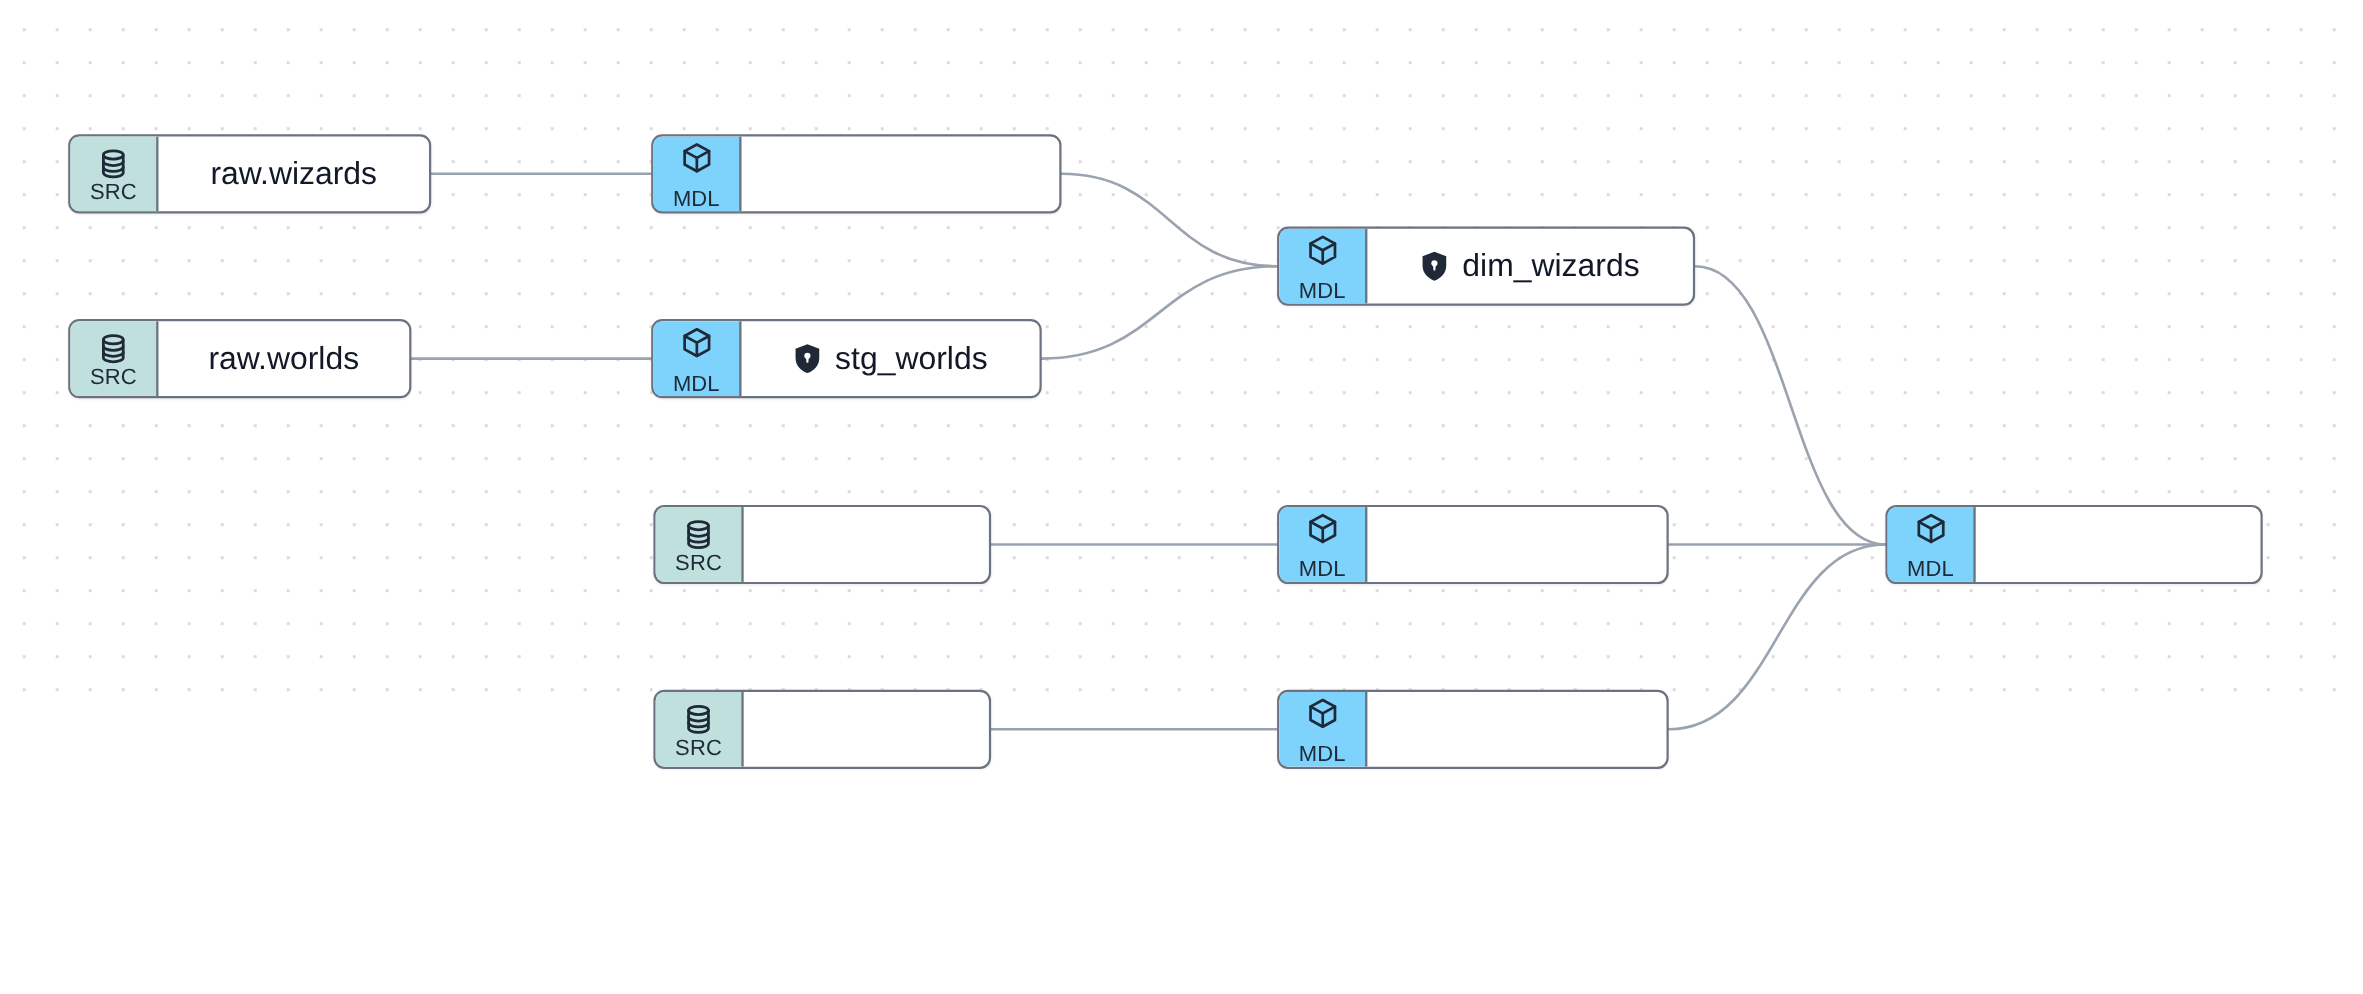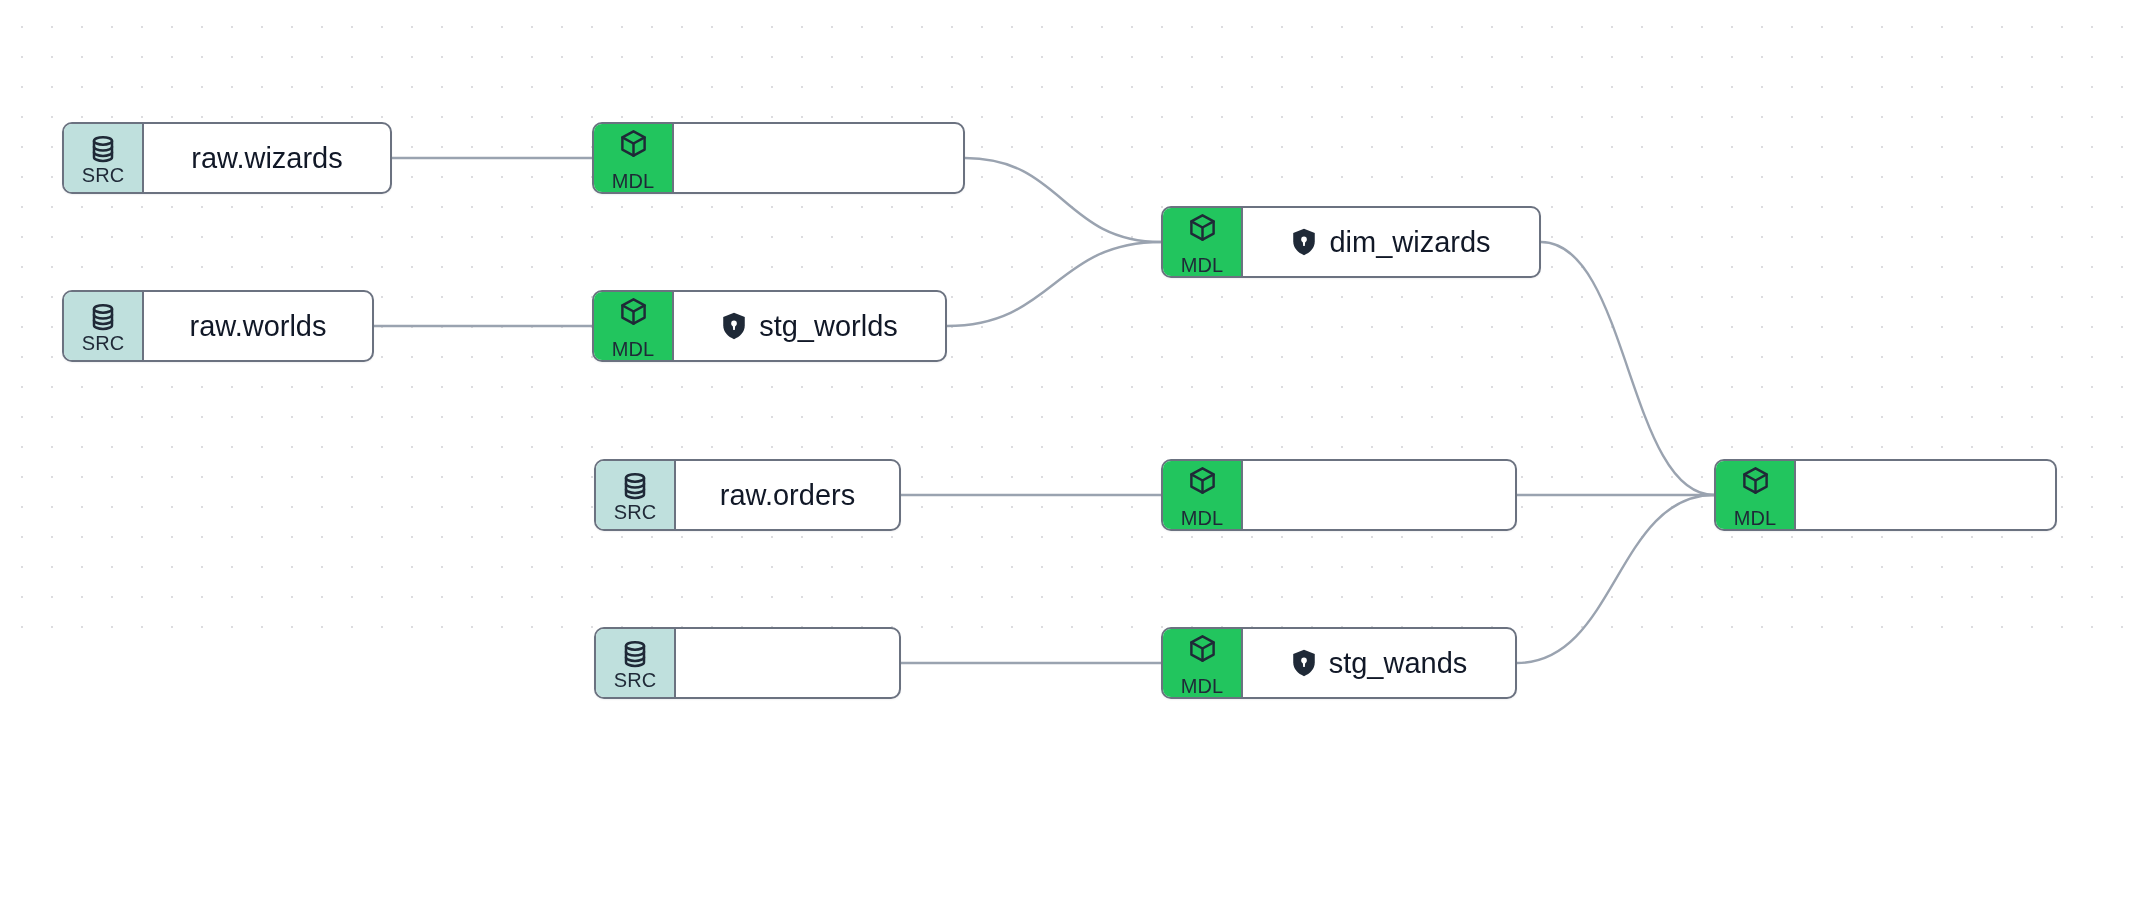--- a/index.html
+++ b/index.html
@@ -45,21 +45,21 @@
     width: 80px;
     display: flex;
     flex-direction: column;
     align-items: center;
     justify-content: center;
     gap: 1px;
     border-right: 2px solid #6b7280;
     padding-top: 3px;
   }
   .node.src .node-badge { background: #bfe0dd; }
-  .node.mdl .node-badge { background: #22c55e; gap: 12px; }
+  .node.mdl .node-badge { background: #7dd3fc; gap: 12px; }
 
   .badge-icon { display: block; line-height: 0; }
   .badge-text {
     font-size: 20px;
     line-height: 1;
     color: #1f2937;
     letter-spacing: 0.1px;
     font-family: "Liberation Sans", sans-serif;
   }
 
@@ -132,23 +132,20 @@
     <div class="node src" style="left: 594px; top: 459px; width: 307px; height: 72px;">
       <div class="node-badge">
         <span class="badge-icon"><svg width="30" height="30" viewBox="0 0 24 24" fill="none" stroke="#1f2937" stroke-width="2" stroke-linecap="round" stroke-linejoin="round">
             <ellipse cx="12" cy="5.5" rx="7.2" ry="3"></ellipse>
             <path d="M4.8 5.5 v13 a7.2 3 0 0 0 14.4 0 v-13"></path>
             <path d="M4.8 10.2 a7.2 3 0 0 0 14.4 0"></path>
             <path d="M4.8 14.5 a7.2 3 0 0 0 14.4 0"></path>
           </svg></span>
         <span class="badge-text">SRC</span>
       </div>
-      <div class="node-body">
-        <span class="node-label">raw.orders</span>
-      </div>
     </div>
     <div class="node src" style="left: 594px; top: 627px; width: 307px; height: 72px;">
       <div class="node-badge">
         <span class="badge-icon"><svg width="30" height="30" viewBox="0 0 24 24" fill="none" stroke="#1f2937" stroke-width="2" stroke-linecap="round" stroke-linejoin="round">
             <ellipse cx="12" cy="5.5" rx="7.2" ry="3"></ellipse>
             <path d="M4.8 5.5 v13 a7.2 3 0 0 0 14.4 0 v-13"></path>
             <path d="M4.8 10.2 a7.2 3 0 0 0 14.4 0"></path>
             <path d="M4.8 14.5 a7.2 3 0 0 0 14.4 0"></path>
           </svg></span>
         <span class="badge-text">SRC</span>
@@ -212,28 +209,20 @@
     </div>
     <div class="node mdl" style="left: 1161px; top: 627px; width: 356px; height: 72px;">
       <div class="node-badge">
         <span class="badge-icon"><svg width="31" height="31" viewBox="0 0 24 24" fill="none" stroke="#1f2937" stroke-width="1.9" stroke-linecap="round" stroke-linejoin="round">
             <path d="M12 2.6 L20.6 7.3 L20.6 16.7 L12 21.4 L3.4 16.7 L3.4 7.3 Z"></path>
             <path d="M3.4 7.3 L12 12 L20.6 7.3"></path>
             <path d="M12 12 L12 21.4"></path>
           </svg></span>
         <span class="badge-text">MDL</span>
       </div>
-      <div class="node-body">
-        <span class="shield-icon"><svg width="26" height="28" viewBox="0 0 24 26">
-            <path d="M12 0.8 L22 4.6 V12.4 C22 18.6 17.6 23.2 12 25.2 C6.4 23.2 2 18.6 2 12.4 V4.6 Z" fill="#1f2937"></path>
-            <circle cx="12" cy="10.6" r="2.6" fill="#ffffff"></circle>
-            <path d="M10.7 10.6 h2.6 l-0.55 6 h-1.5 Z" fill="#ffffff"></path>
-          </svg></span>
-        <span class="node-label">stg_wands</span>
-      </div>
     </div>
     <div class="node mdl" style="left: 1714px; top: 459px; width: 343px; height: 72px;">
       <div class="node-badge">
         <span class="badge-icon"><svg width="31" height="31" viewBox="0 0 24 24" fill="none" stroke="#1f2937" stroke-width="1.9" stroke-linecap="round" stroke-linejoin="round">
             <path d="M12 2.6 L20.6 7.3 L20.6 16.7 L12 21.4 L3.4 16.7 L3.4 7.3 Z"></path>
             <path d="M3.4 7.3 L12 12 L20.6 7.3"></path>
             <path d="M12 12 L12 21.4"></path>
           </svg></span>
         <span class="badge-text">MDL</span>
       </div>

